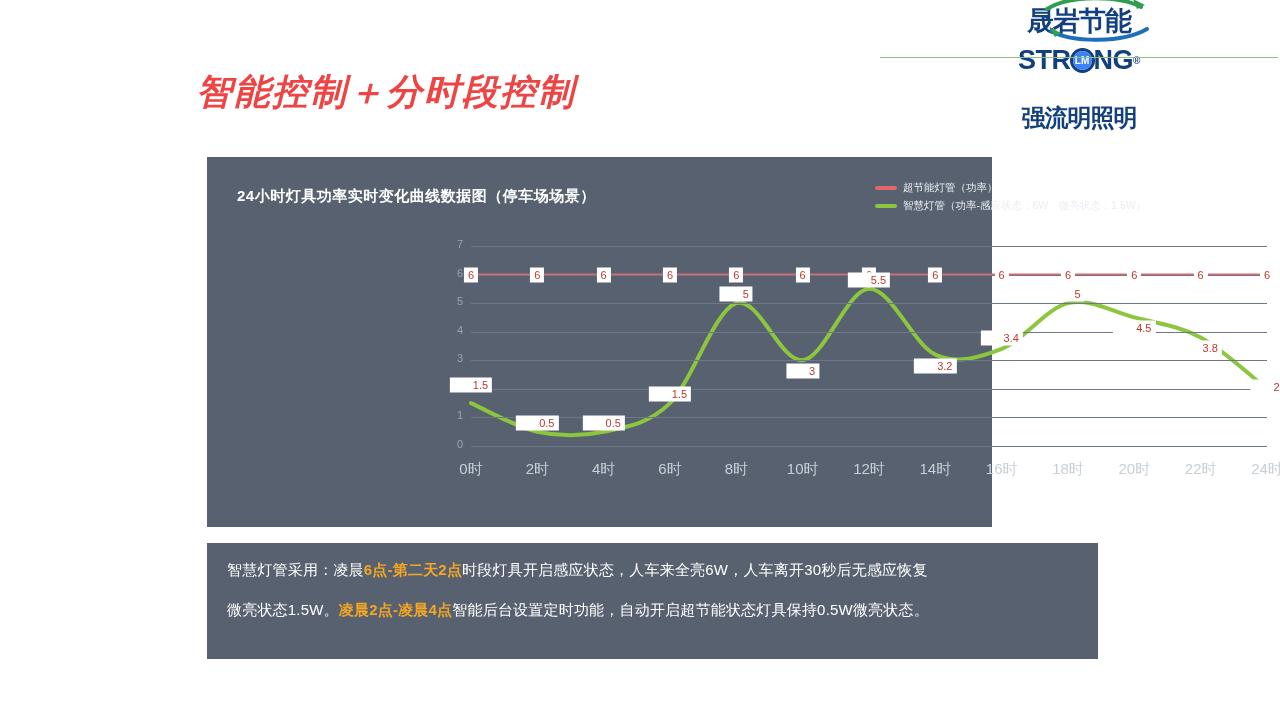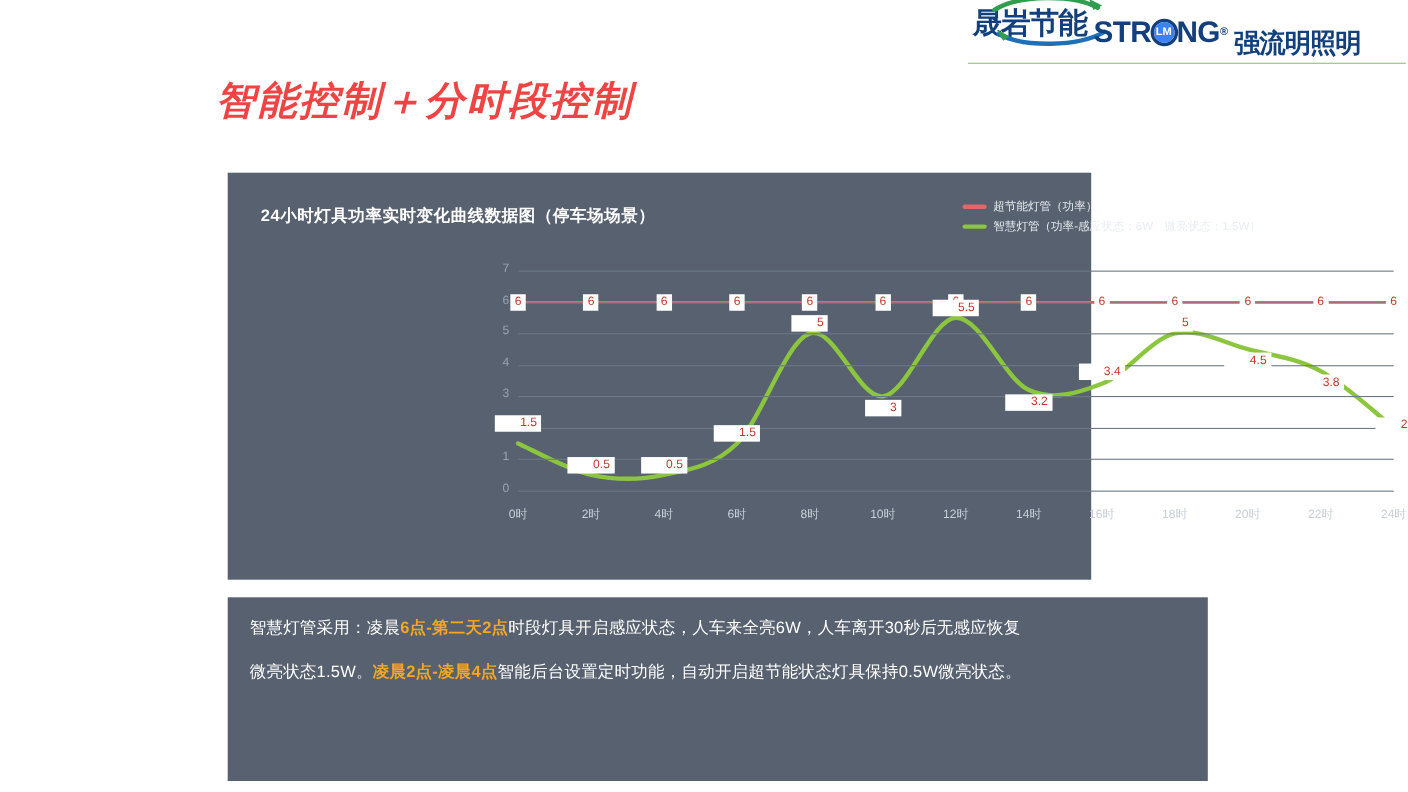--- a/index.html
+++ b/index.html
@@ -13,21 +13,21 @@
   
   .hdr-bar{position:absolute;left:0;top:0;width:874px;height:58px;background:#0f4f9e;}
   .hdr-chevron{position:absolute;left:0;top:0;width:76px;height:58px;
       background:#c7d977;clip-path:polygon(0 0,44% 0,100% 50%,44% 100%,0 100%);}
   .hdr-title{position:absolute;left:64px;top:10px;width:790px;height:40px;
       color:#ffffff;font-size:26px;font-weight:bold;letter-spacing:.5px;
       line-height:38px;text-align:center;white-space:nowrap;}
 
   .logo-area{position:absolute;left:874px;top:0;width:406px;height:58px;background:#fff;}
   .logo-inner{position:absolute;left:10px;top:3px;width:390px;height:52px;
-      display:flex;gap:6px;}
+      display:flex;align-items:center;gap:6px;flex-direction:column;}
   .logo-cn{position:relative;font-size:27px;font-weight:bold;color:#123f7d;
       letter-spacing:-1px;white-space:nowrap;}
   .logo-swoosh{position:absolute;left:14px;top:-6px;width:114px;height:46px;pointer-events:none;}
   .logo-strong{display:flex;align-items:center;font-size:27px;font-weight:bold;
       color:#123f7d;letter-spacing:-.5px;position:relative;}
   .logo-o{position:relative;display:inline-block;width:25px;height:25px;margin:0 -1px;}
   .logo-o .ring{position:absolute;inset:0;border:3px solid #123f7d;border-radius:50%;}
   .logo-o .lm{position:absolute;inset:3px;border-radius:50%;background:#3b82f6;
       color:#fff;font-size:10px;line-height:19px;text-align:center;font-weight:bold;letter-spacing:0;}
   .logo-reg{font-size:10px;vertical-align:super;color:#123f7d;font-weight:bold;}
@@ -44,35 +44,35 @@
   .chart-title{position:absolute;left:30px;top:30px;font-size:15px;font-weight:bold;
       color:#ffffff;white-space:nowrap;letter-spacing:.5px;}
   .legend{position:absolute;left:668px;top:22px;font-size:10.5px;color:#e9edf2;}
   .legend-row{display:flex;align-items:center;height:18px;white-space:nowrap;}
   .legend-sw{width:22px;height:4px;border-radius:2px;margin-right:6px;flex:none;}
 
   .plot{position:absolute;left:264px;top:89px;width:796px;height:352px;}
   .grid-line{position:absolute;left:0;width:796px;height:1px;background:#6d7886;}
   .ytick{position:absolute;left:-26px;width:18px;text-align:right;font-size:11px;
       color:#9aa4b1;transform:translateY(-8px);}
-  .xtick{position:absolute;top:214px;font-size:11px;color:#c8cfd8;
+  .xtick{position:absolute;top:214px;font-size:15px;color:#c8cfd8;
       transform:translateX(-50%);white-space:nowrap;}
 
   .series-svg{position:absolute;left:0;top:0;width:796px;height:200px;overflow:visible;}
 
   .dlabel{position:absolute;background:#ffffff;color:#c0392b;font-size:11px;
       line-height:13px;padding:1px 4px;white-space:nowrap;transform:translate(-50%,-50%);}
   .dlabel.red{color:#c0392b;}
   .dlabel.green{color:#c0392b;padding-left:23px;}
 
   .hilite{position:absolute;left:336px;top:400px;width:112px;height:70px;
       border:4px solid #ef1c1c;border-radius:10px;}
 
   
-  .note-panel{position:absolute;left:207px;top:543px;width:891px;height:167px;
+  .note-panel{position:absolute;left:207px;top:543px;width:891px;height:116px;
       background:#57616f;}
   .note-line{position:absolute;left:20px;right:14px;color:#ffffff;font-size:15px;
       letter-spacing:.2px;white-space:nowrap;}
   .nl1{top:18px;} .nl2{top:58px;} .nl3{top:98px;}
   .hl{color:#f5a623;font-weight:bold;}
   .gap{display:inline-block;width:34px;}
 </style>
 </head>
 <body>
 

